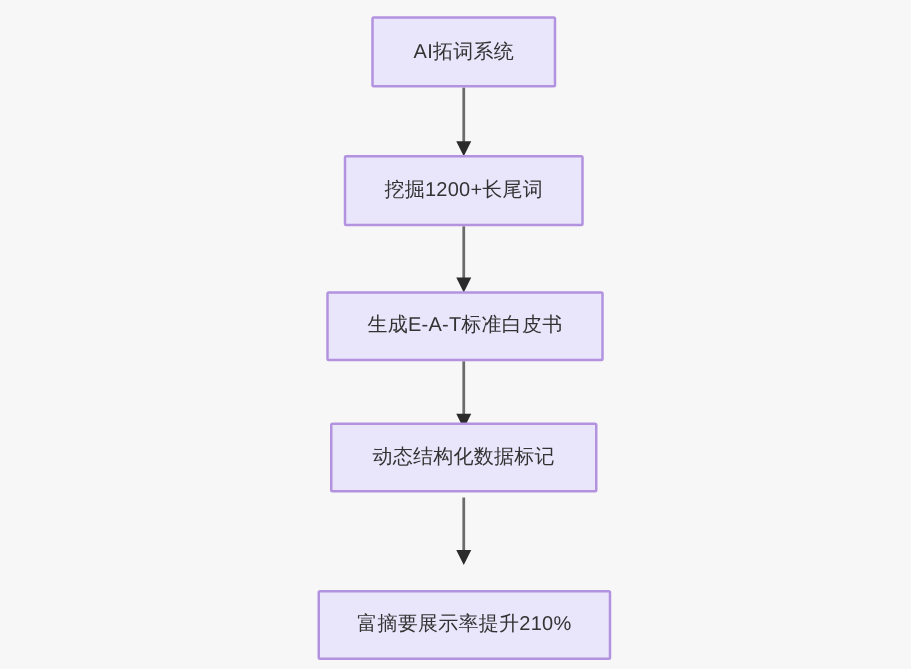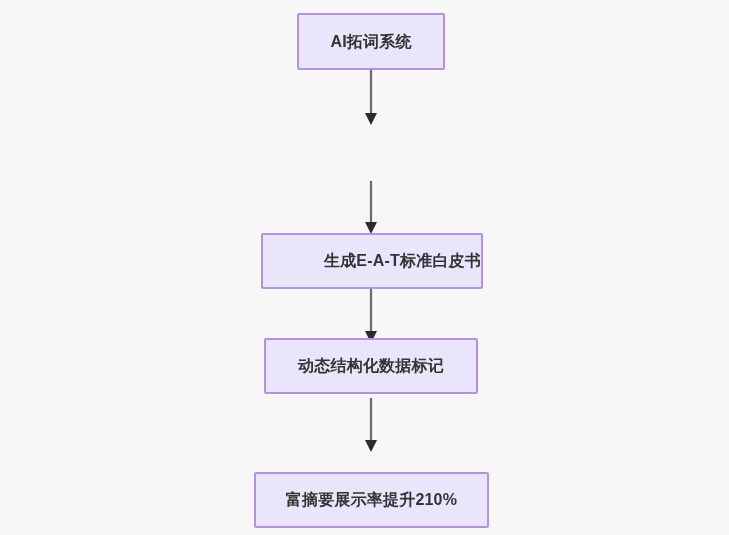--- a/index.html
+++ b/index.html
@@ -11,21 +11,20 @@
     height: 535px;
     background: #f7f7f7;
     font-family: "Liberation Sans", "DejaVu Sans", sans-serif;
     overflow: hidden;
   }
   #flow-canvas {
     position: relative;
     width: 729px;
     height: 535px;
     background: #f7f7f7;
-    font-weight: bold;
   }
   .node {
     position: absolute;
     box-sizing: border-box;
     background: #e9e5fb;
     border: 2px solid #b392e0;
     border-radius: 2px;
     display: flex;
     align-items: center;
     justify-content: center;
@@ -78,22 +77,25 @@
     <svg width="20" height="55" viewBox="0 0 20 55" xmlns="http://www.w3.org/2000/svg">
       <line x1="10" y1="0" x2="10" y2="45" stroke="#6b6b6b" stroke-width="2.2"></line>
       <polygon points="10,54 4,42 16,42" fill="#2b2b2b"></polygon>
     </svg>
   </div>
 
   <div class="node" style="left:297px; top:13px; width:148px; height:57px;">
     <span class="node-label">AI拓词系统</span>
   </div>
 
+  <div class="node" style="left:275px; top:124px; width:192px; height:57px;">
+    <span class="node-label">挖掘1200+长尾词</span>
+  </div>
 
-  <div class="node" style="left:261px; top:233px; width:222px; height:56px;justify-content:flex-end;">
+  <div class="node" style="left:261px; top:233px; width:222px; height:56px;">
     <span class="node-label">生成E-A-T标准白皮书</span>
   </div>
 
   <div class="node" style="left:264px; top:338px; width:214px; height:56px;">
     <span class="node-label">动态结构化数据标记</span>
   </div>
 
   <div class="node" style="left:254px; top:472px; width:235px; height:56px;">
     <span class="node-label">富摘要展示率提升210%</span>
   </div>

